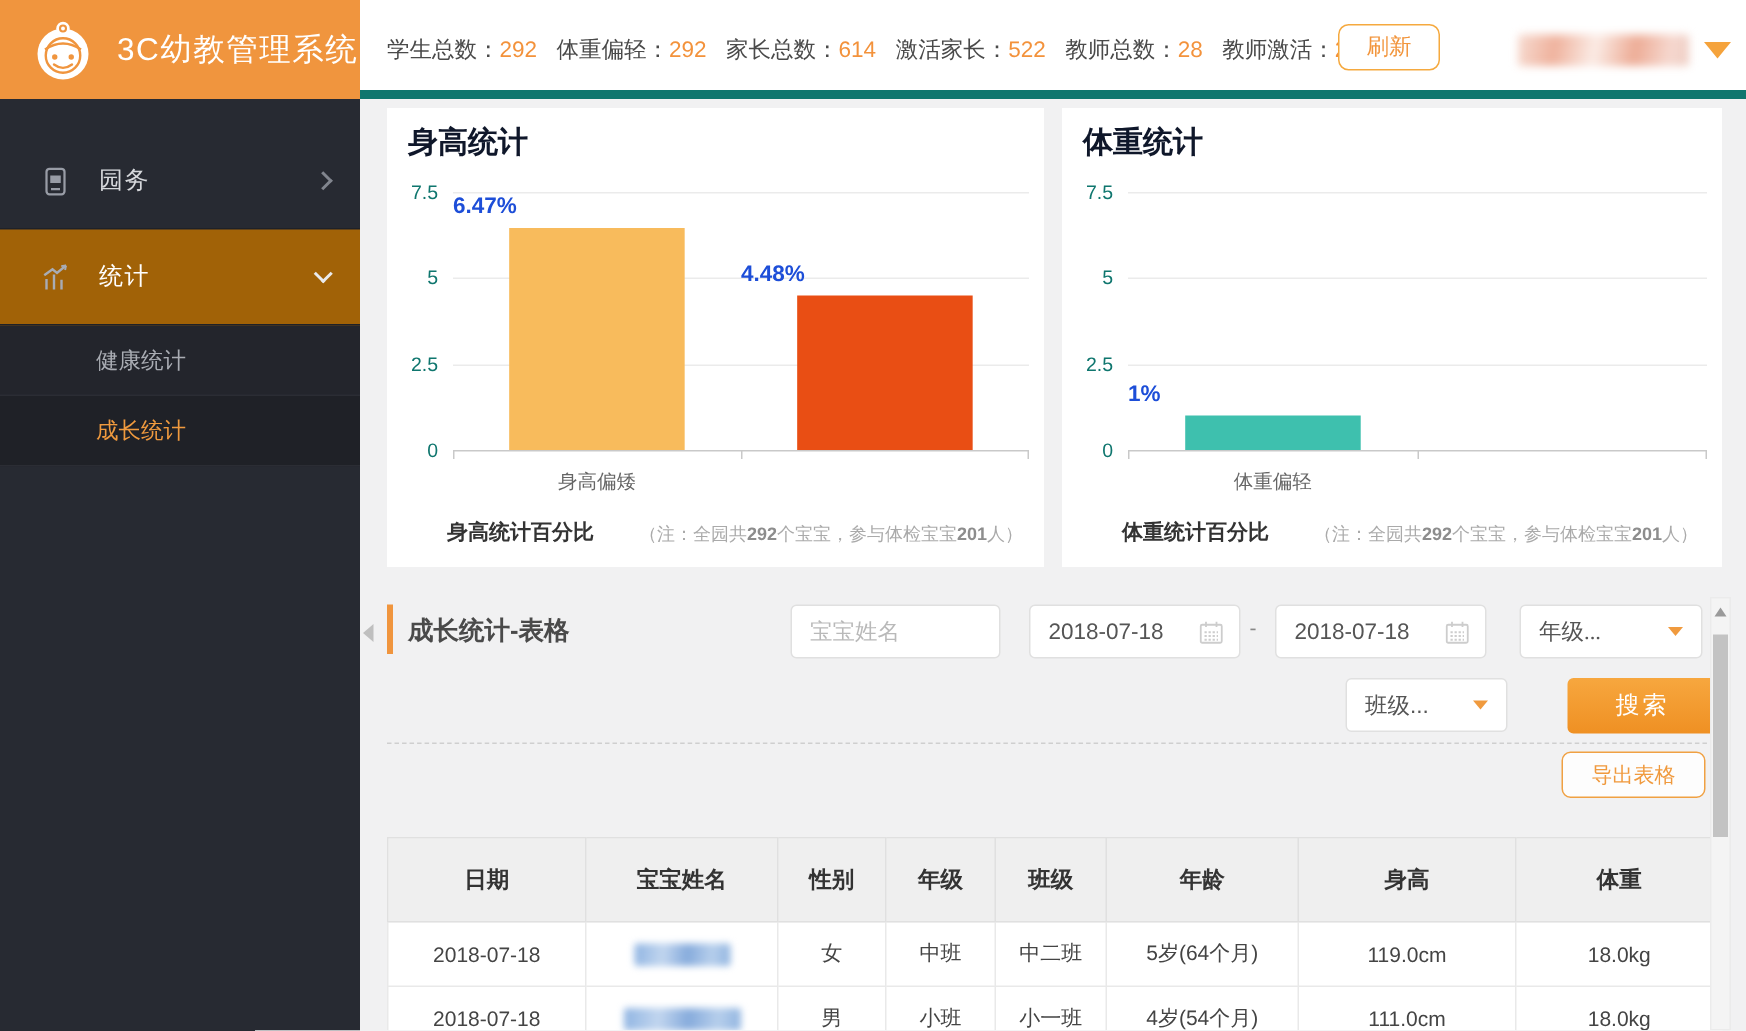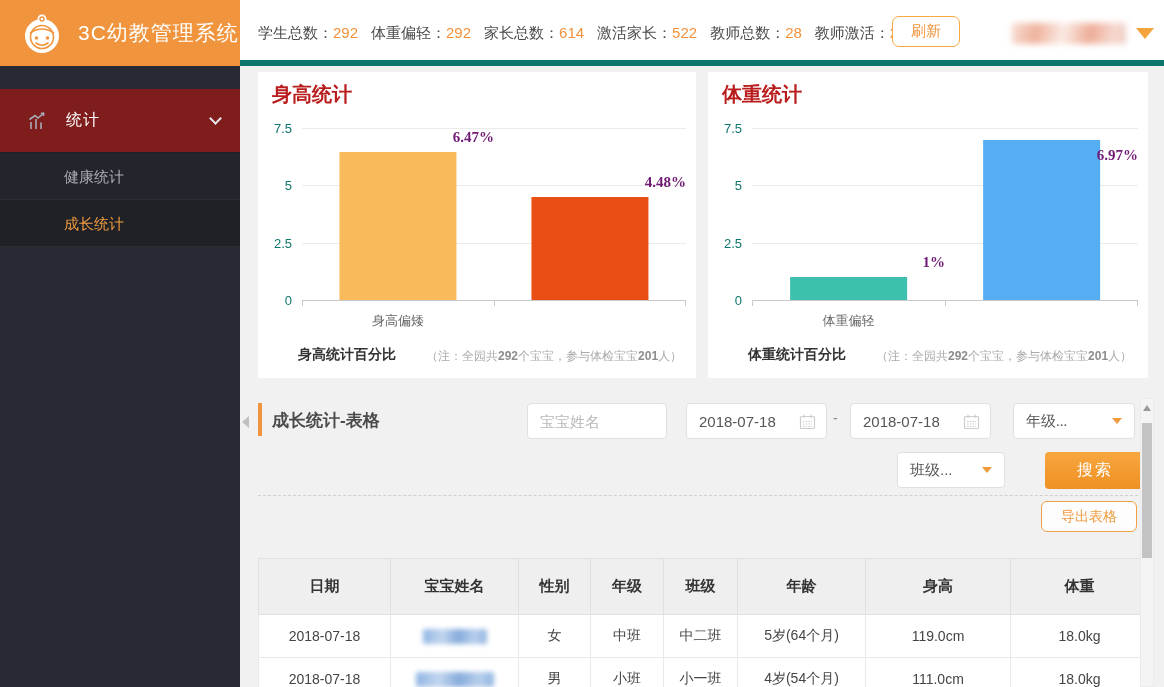--- a/index.html
+++ b/index.html
@@ -43,48 +43,48 @@
     border-top:11px solid #f5a33c;
   }
 
   
   .sidebar { position:absolute; left:0; top:66px; width:240px; height:621px; background:#272a32; padding-top:23px; }
   .side-item {
     position:relative; height:64px; display:flex; align-items:center;
     padding-left:24px; border-bottom:1px solid #1e2128; cursor:pointer;
   }
   .side-item .nav-label { color:#d6d8dc; font-size:16px; margin-left:16px; letter-spacing:1px; }
-  .side-item.active { background:#7f1d1d;font-family:Liberation Serif, serif; }
+  .side-item.active { background:#a16207;font-family:Liberation Serif, serif; }
   .side-item.active .nav-label { color:#ffffff; }
   .icon-box { width:26px; height:26px; display:flex; align-items:center; justify-content:center; }
   .chev { position:absolute; right:20px; width:9px; height:9px; border-top:2px solid #81858e; border-right:2px solid #81858e; }
   .chev.right { transform:rotate(45deg); }
   .chev.down  { transform:rotate(135deg); border-color:#e9eaec; top:25px; }
   .sub-item {
     height:47px; line-height:47px; padding-left:64px; font-size:15px;
     color:#a9acb3; background:#23252c; border-bottom:1px solid #2b2d34; cursor:pointer;
   }
   .sub-item.active { color:#f09a3e; background:#1f2127; }
 
   
   .content { position:absolute; left:240px; top:66px; width:924px; height:621px; background:#f1f1f2; overflow:hidden; }
 
   
   .card { position:absolute; top:6px; height:306px; background:#fff; }
   .card.left  { left:18px;  width:438px; }
   .card.right { left:468px; width:440px; }
-  .chart-title { position:absolute; left:14px; top:9px; font-size:20px; font-weight:bold; color:#b91c1c; }
+  .chart-title { position:absolute; left:14px; top:9px; font-size:20px; font-weight:bold; color:#0f172a; }
   .plot { position:absolute; left:44px; right:10px; top:56px; height:172px; }
   .gridline { position:absolute; left:0; right:0; height:1px; background:#ebebeb; }
   .gridline.base { background:#c9c9c9; }
   .ytick { position:absolute; right:100%; margin-right:10px; transform:translateY(-50%); font-size:13px; color:#0f766e; }
   .tickmark { position:absolute; top:100%; width:1px; height:6px; background:#c9c9c9; }
   .bar-group { position:absolute; top:0; bottom:0; width:50%; }
   .bar { position:absolute; bottom:0; left:50%; transform:translateX(-50%); width:61%; }
-  .bar-value-label { position:absolute; left:0; width:100%; text-align:right; font-size:15px; font-weight:bold; color:#701a75;font-family:Liberation Serif, serif; }
+  .bar-value-label { position:absolute; left:0; width:100%; text-align:left; font-size:15px; font-weight:bold; color:#1d4ed8; }
   .cat-label { position:absolute; top:calc(100% + 12px); width:50%; text-align:center; font-size:13px; color:#666; }
   .card-footer { position:absolute; left:0; right:0; top:268px; height:32px; }
   .footer-label { position:absolute; left:40px; top:6px; font-size:14px; font-weight:bold; color:#333; }
   .footer-note { position:absolute; left:168px; top:8px; font-size:12px; color:#aaa; white-space:nowrap; }
   .footer-note .num { font-weight:bold; color:#8d8d8d; }
 
   
   .table-panel { position:absolute; left:0; top:324px; width:924px; height:297px; overflow:hidden; }
   .collapse-arrow { position:absolute; left:2px; top:26px; width:0; height:0; cursor:pointer;
     border-top:6px solid transparent; border-bottom:6px solid transparent; border-right:7px solid #bfbfbf; }
@@ -164,20 +164,31 @@
       <span class="stat-item"><span>教师激活：</span><span class="stat-value">25</span></span>
     </div>
     <button class="refresh-btn">刷新</button>
     <div class="user-menu">
       <div class="user-blur"></div>
       <div class="caret-down"></div>
     </div>
   </header>
 
   <nav class="sidebar">
+    <div class="side-item">
+      <span class="icon-box">
+        <svg width="24" height="24" viewBox="0 0 24 24" fill="none" stroke="#989ca6" stroke-width="1.5">
+          <rect x="6" y="3.5" width="12" height="17" rx="2"></rect>
+          <rect x="8.5" y="8" width="7" height="5" fill="#989ca6" stroke="none"></rect>
+          <line x1="9" y1="17" x2="15" y2="17"></line>
+        </svg>
+      </span>
+      <span class="nav-label">园务</span>
+      <span class="chev right"></span>
+    </div>
     <div class="side-item active">
       <span class="icon-box">
         <svg width="24" height="24" viewBox="0 0 24 24" fill="none" stroke="#a8acb5" stroke-width="1.6">
           <line x1="6" y1="20" x2="6" y2="13"></line>
           <line x1="11" y1="20" x2="11" y2="10"></line>
           <line x1="16" y1="20" x2="16" y2="13.5"></line>
           <path d="M4.5 10.5 L10 6.5 L13 9 L19 4"></path>
           <path d="M19 4 L15.8 4.4 M19 4 L18.4 7" stroke-width="1.3"></path>
         </svg>
       </span>
@@ -230,24 +241,20 @@
         <span class="ytick" style="top:0">7.5</span>
         <span class="ytick" style="top:33.333%">5</span>
         <span class="ytick" style="top:66.667%">2.5</span>
         <span class="ytick" style="top:100%">0</span>
         <div class="tickmark" style="left:0"></div>
           <div class="tickmark" style="left:50%"></div>
           <div class="tickmark" style="right:0"></div>
         <div class="bar-group" style="left:0">
           <div class="bar" style="height: 13.3333%; background: rgb(62, 192, 174);"></div>
           <div class="bar-value-label" style="bottom: 13.3333%; margin-bottom: 6px;">1%</div>
-        </div>
-        <div class="bar-group" style="left:50%">
-          <div class="bar" style="height: 92.9333%; background: rgb(85, 174, 242);"></div>
-          <div class="bar-value-label" style="top: 7.06667%; margin-top: 7px;">6.97%</div>
         </div>
         <div class="cat-label" style="left:0">体重偏轻</div>
       </div>
       <div class="card-footer">
         <span class="footer-label">体重统计百分比</span>
         <span class="footer-note"><span>（注：全园共</span><span class="num">292</span><span>个宝宝，参与体检宝宝</span><span class="num">201</span><span>人）</span></span>
       </div>
     </section>
 
     <section class="table-panel">

